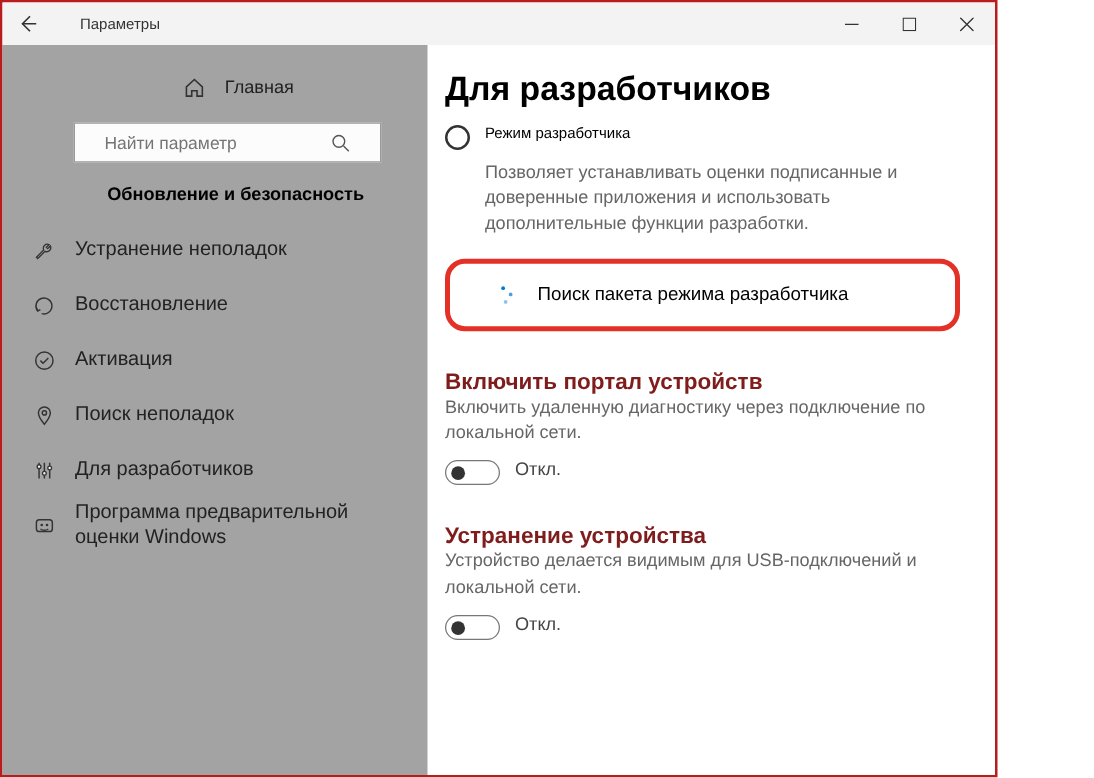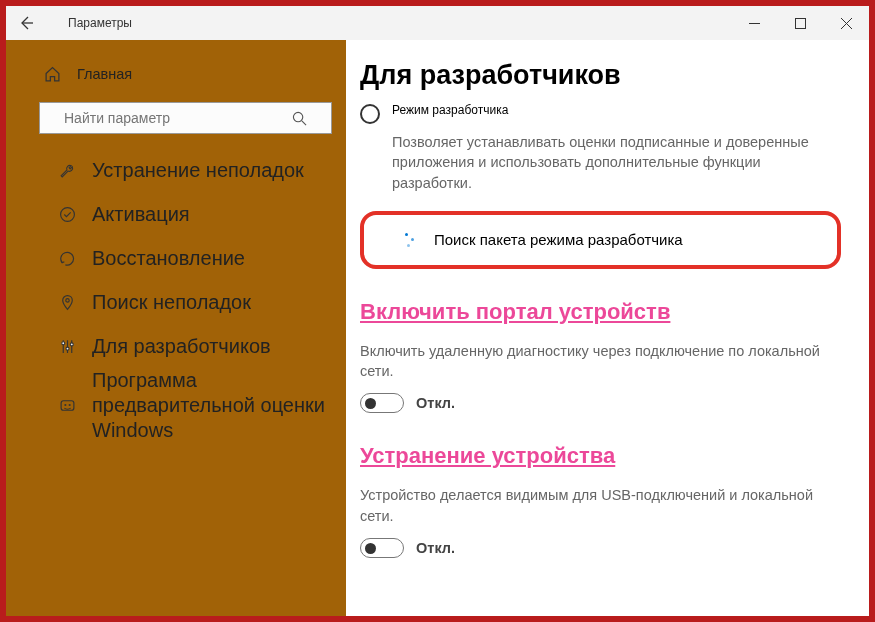--- a/index.html
+++ b/index.html
@@ -1,52 +1,52 @@
 <!DOCTYPE html>
 <html><head>
 <meta charset="utf-8">
 <style>
   * { box-sizing: border-box; margin: 0; padding: 0; font-family: "Segoe UI", Tahoma, sans-serif; }
   html, body { width: 875px; height: 622px; overflow: hidden; background: #fff; }
-  .window { width: 875px; height: 622px; border: 6px solid #b91c1c; display: flex; flex-direction: column; background: #fff; }
+  .window { width: 798px; height: 622px; border: 2px solid #b91c1c; display: flex; flex-direction: column; background: #fff; }
   .titlebar { height: 34px; display: flex; align-items: center; background: #f3f3f3; }
   .back-btn { width: 40px; height: 34px; display: flex; align-items: center; justify-content: center; }
   .app-title { font-size: 12px; color: #333; margin-left: 22px; }
   .win-controls { margin-left: auto; display: flex; }
   .win-btn { width: 46px; height: 34px; display: flex; align-items: center; justify-content: center; }
   .body-row { flex: 1; display: flex; min-height: 0; }
-  .sidebar { width: 340px; background: #a16207; padding: 14px 0 0 0; display: flex; flex-direction: column; }
+  .sidebar { width: 340px; background: #a3a3a3; padding: 14px 0 0 0; display: flex; flex-direction: column; align-items: center; }
   .home-row { display: flex; align-items: center; height: 40px; padding-left: 38px; gap: 16px; }
   .home-row span.label { font-size: 14.5px; color: #222; }
   .search-wrap { margin: 8px 14px 14px 33px; }
   .search { width: 100%; height: 32px; border: 1px solid #999; background: #fcfcfc; display: flex; align-items: center; padding: 0 24px; }
   .search input { flex: 1; border: none; outline: none; background: transparent; font-size: 14px; color: #666; }
   .section-title { font-size: 14.5px; font-weight: 600; color: #000; padding: 4px 0 14px 33px; }
   .menu { display: flex; flex-direction: column; }
-  .menu-item { display: flex; align-items: center; min-height: 44px; padding: 0 14px 0 52px; gap: 16px; font-size: 20px; color: #222; }
+  .menu-item { display: flex; align-items: center; min-height: 44px; padding: 0 14px 0 24px; gap: 16px; font-size: 16px; color: #222; }
   .menu-item .icon { width: 18px; display: flex; justify-content: center; }
   .menu-item .label { flex: 1; line-height: 1.25; }
   .content { flex: 1; padding: 20px 0 0 14px; overflow: hidden; position: relative; }
   .content-inner { padding-right: 28px; }
   .page-title { font-size: 27px; font-weight: 600; color: #000; margin-bottom: 6px; }
   .clipped { font-size: 14px; color: #666; margin-bottom: 10px; overflow: hidden; height: 12px; }
   .radio-row { display: flex; align-items: flex-start; gap: 12px; margin-top: 12px; }
   .radio-circle { width: 20px; height: 20px; border: 2px solid #333; border-radius: 50%; flex-shrink: 0; margin-top: 1px; }
   .radio-label { font-size: 12px; color: #000; }
   .radio-desc { font-size: 14.5px; color: #666; margin: 8px 0 0 32px; line-height: 1.4; }
   .highlight-box { border: 4px solid #e33127; border-radius: 16px; padding: 16px 34px; margin: 18px 0 30px 0; display: flex; align-items: center; gap: 18px; }
   .spinner-dots { width: 18px; height: 18px; position: relative; flex-shrink: 0; }
   .spinner-dots .d { position: absolute; width: 3px; height: 3px; border-radius: 50%; background: #0078d4; }
   .spinner-dots .d1 { top: 2px; left: 7px; }
   .spinner-dots .d2 { top: 7px; left: 13px; opacity: .7; }
   .spinner-dots .d3 { top: 13px; left: 9px; opacity: .45; }
   .highlight-text { font-size: 15px; color: #000; }
-  .subhead { font-size: 22px; font-weight: 600; color: #ec4899; margin-top: 6px; text-decoration: underline; }
-  .sub-desc { font-size: 14.5px; color: #666; margin-top: 16px; line-height: 1.4; }
-  .toggle-row { display: flex; align-items: center; gap: 12px; margin-top: 12px; font-weight: bold; }
+  .subhead { font-size: 18px; font-weight: 600; color: #7f1d1d; margin-top: 6px; }
+  .sub-desc { font-size: 14.5px; color: #666; margin-top: 0; line-height: 1.4; }
+  .toggle-row { display: flex; gap: 12px; margin-top: 12px; }
   .toggle { width: 44px; height: 20px; border: 1px solid #777; border-radius: 10px; position: relative; background: #fff; }
   .toggle .knob { position: absolute; width: 11px; height: 11px; border-radius: 50%; background: #333; top: 3.5px; left: 4px; }
   .toggle-label { font-size: 14.5px; color: #444; }
   svg { display: block; }
 </style>
 </head>
 <body>
 
 <div class="window">
 
@@ -92,47 +92,48 @@
       <div class="search-wrap">
         <div class="search">
           <input placeholder="Найти параметр" style="">
           <svg width="15" height="15" viewBox="0 0 16 16">
               <circle cx="6.5" cy="6.5" r="5" stroke="#555" stroke-width="1.2" fill="none"></circle>
               <path d="M10.5 10.5 L15 15" stroke="#555" stroke-width="1.2"></path>
             </svg>
         </div>
       </div>
 
+      <div class="section-title">Обновление и безопасность</div>
 
       <div class="menu">
         <div class="menu-item">
           <span class="icon">
             <svg width="17" height="17" viewBox="0 0 16 16">
                 <path d="M12.5 4.5a3 3 0 0 1-4 4L3 14l-1-1 5.5-5.5a3 3 0 0 1 4-4l-2 2 1 1 2-2z" stroke="#333" stroke-width="1" fill="none"></path>
               </svg>
           </span>
           <span class="label">Устранение неполадок</span>
+        </div>
+        <div class="menu-item">
+          <span class="icon">
+            <svg width="17" height="17" viewBox="0 0 16 16">
+                <path d="M3 12a6 6 0 1 1 3 2" stroke="#333" stroke-width="1.1" fill="none"></path>
+                <path d="M2 10l1 2 2-1" stroke="#333" stroke-width="1.1" fill="none"></path>
+              </svg>
+          </span>
+          <span class="label">Восстановление</span>
         </div>
         <div class="menu-item">
           <span class="icon">
             <svg width="17" height="17" viewBox="0 0 16 16">
                 <circle cx="8" cy="8" r="6.5" stroke="#333" stroke-width="1.1" fill="none"></circle>
                 <path d="M5 8l2 2 4-4" stroke="#333" stroke-width="1.1" fill="none"></path>
               </svg>
           </span>
           <span class="label">Активация</span>
-        </div>
-        <div class="menu-item">
-          <span class="icon">
-            <svg width="17" height="17" viewBox="0 0 16 16">
-                <path d="M3 12a6 6 0 1 1 3 2" stroke="#333" stroke-width="1.1" fill="none"></path>
-                <path d="M2 10l1 2 2-1" stroke="#333" stroke-width="1.1" fill="none"></path>
-              </svg>
-          </span>
-          <span class="label">Восстановление</span>
         </div>
         <div class="menu-item">
           <span class="icon">
             <svg width="17" height="17" viewBox="0 0 16 16">
                 <path d="M8 1.5c-2.6 0-4.5 2-4.5 4.4 0 3.3 4.5 8.6 4.5 8.6s4.5-5.3 4.5-8.6c0-2.4-1.9-4.4-4.5-4.4z" stroke="#333" stroke-width="1.1" fill="none"></path>
                 <circle cx="8" cy="6" r="1.6" stroke="#333" stroke-width="1.1" fill="none"></circle>
               </svg>
           </span>
           <span class="label">Поиск неполадок</span>
         </div>

